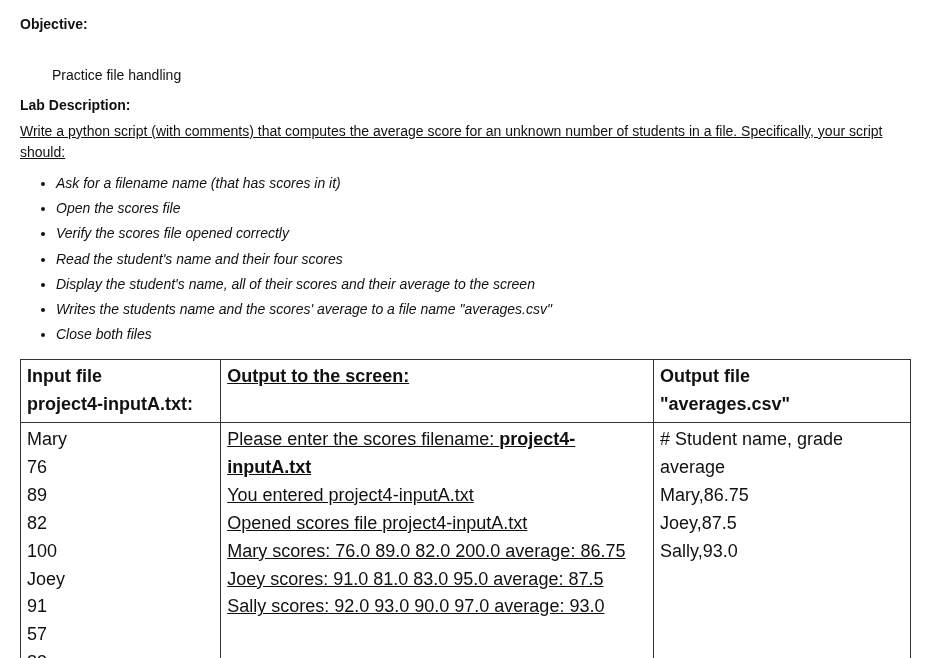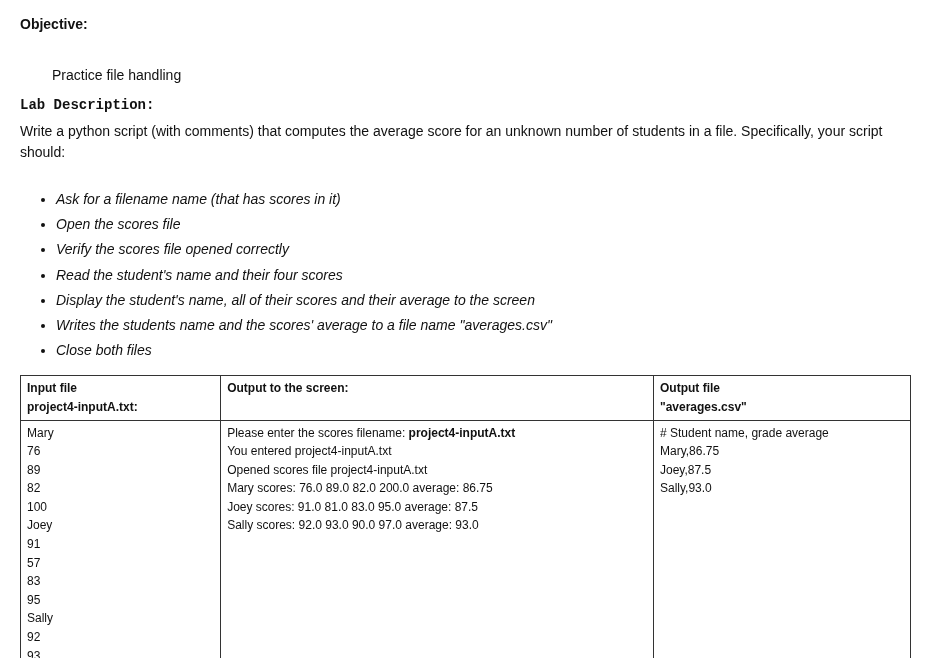--- a/index.html
+++ b/index.html
@@ -7,37 +7,37 @@
       font-family: Arial, sans-serif;
       font-size: 14px;
       color: #111;
       background: #fff;
       padding: 16px 20px;
       max-width: 931px;
     }
     .objective-section { margin-bottom: 14px; }
     .objective-label { font-weight: bold; }
     .objective-value { margin-left: 32px; margin-top: 35px; }
-    .lab-desc-label { font-weight: bold; margin-bottom: 8px; font-family: Liberation Mono, monospace; }
-    .lab-desc-text { margin-bottom: 24px; line-height: 1.5; }
+    .lab-desc-label { font-weight: bold; margin-bottom: 8px; }
+    .lab-desc-text { margin-bottom: 8px; line-height: 1.5; text-decoration: underline; }
     .bullet-list { list-style: disc; margin-left: 36px; margin-bottom: 12px; line-height: 1.8; font-style: italic; }
     .example-text { margin-bottom: 8px; line-height: 1.5; }
     .example-table { border-collapse: collapse; width: 100%; }
     .example-table td, .example-table th {
       border: 1px solid #333;
       padding: 3px 6px;
       vertical-align: top;
-      font-size: 12px;
+      font-size: 18px;
       line-height: 1.55;
     }
     .example-table .header-row td {
       font-weight: bold;
     }
     .input-col { width: 148px; }
-    .output-screen-col { width: 320px; }
+    .output-screen-col { width: 320px; text-decoration: underline; }
     .output-file-col { width: 190px; }
     .section-gap { margin-bottom: 10px; }
   </style>
 </head>
 <body>
 
 <div class="objective-section">
   <span class="objective-label">Objective:</span>
   <div class="objective-value">Practice file handling</div>
 </div>

